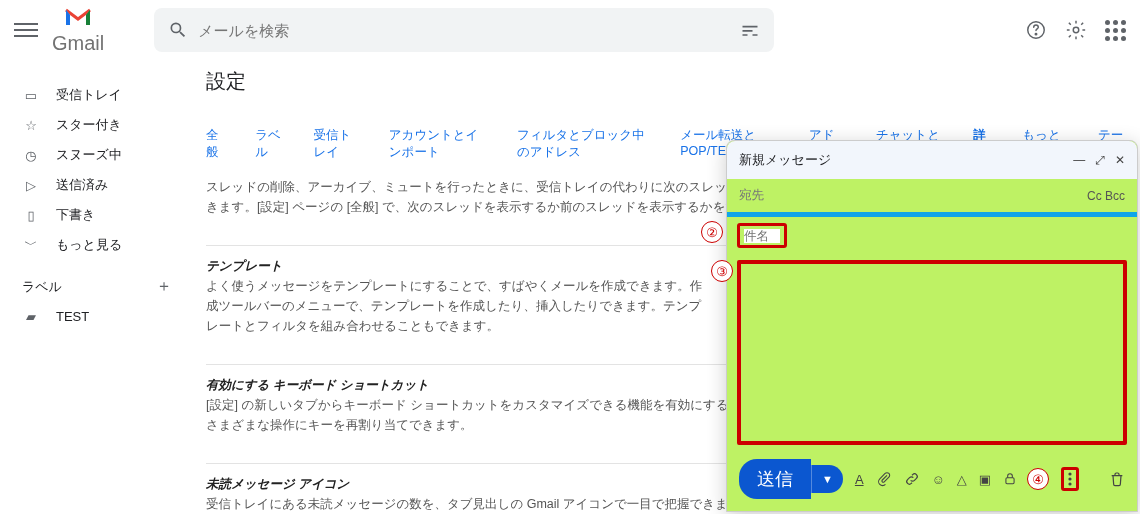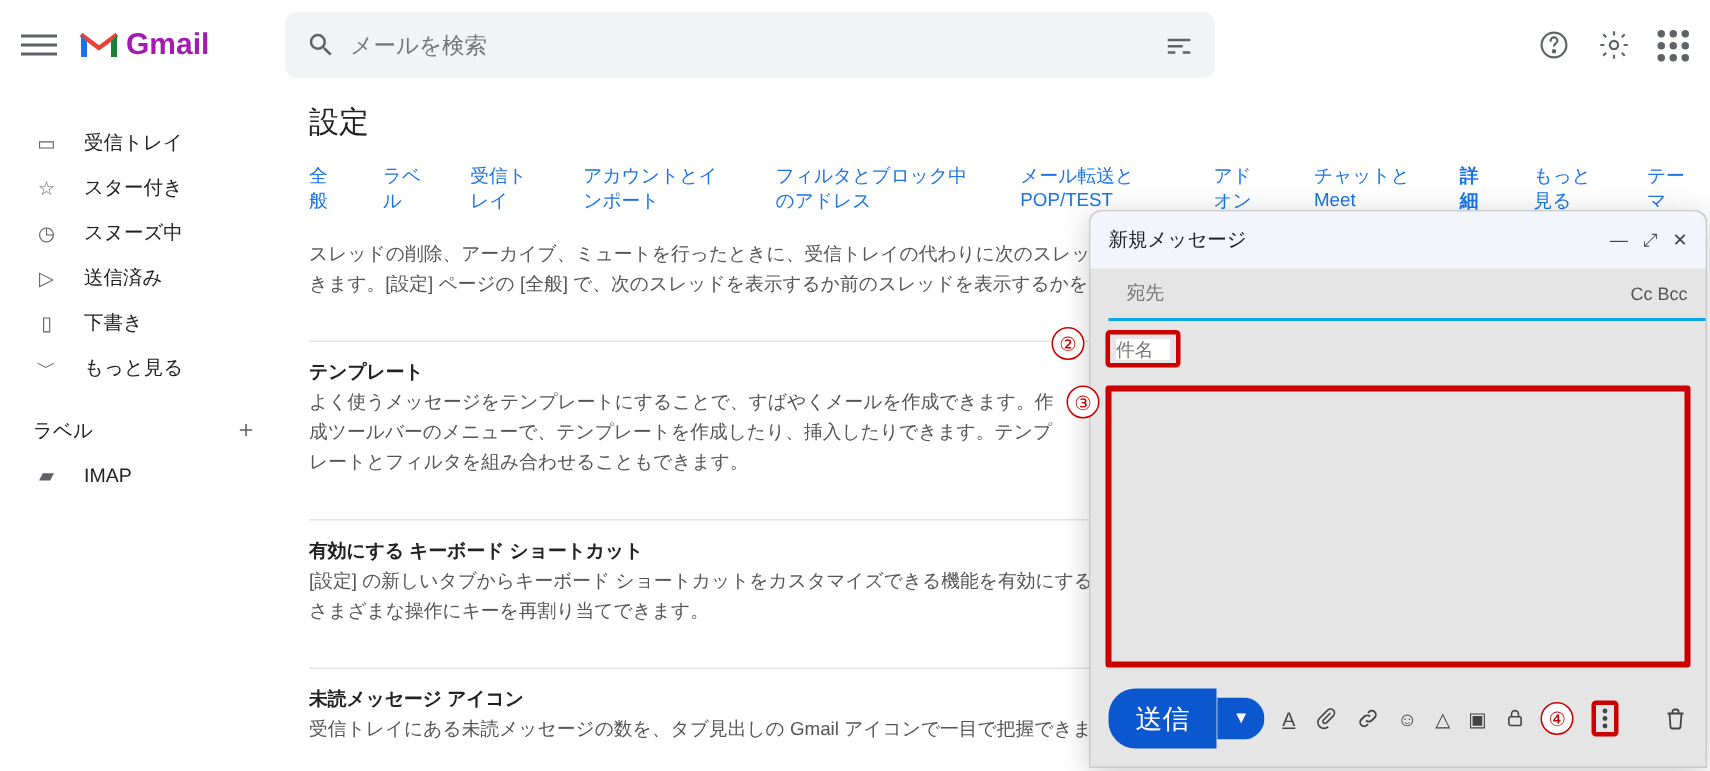--- a/index.html
+++ b/index.html
@@ -2,21 +2,21 @@
 <html><head>
 <meta charset="utf-8">
 <style>
 * { margin:0; padding:0; box-sizing:border-box; font-family:"Hiragino Kaku Gothic ProN","Meiryo",sans-serif; }
 body { width:1140px; height:514px; overflow:hidden; background:#fff; color:#202124; font-size:13px; }
 
 
 .header { height:60px; display:flex; align-items:center; padding:0 14px; }
 .menu-btn { width:24px; height:24px; display:flex; flex-direction:column; justify-content:center; gap:4px; margin-right:14px; cursor:pointer;}
 .menu-btn span { height:2px; background:#5f6368; }
-.logo { font-size:20px; font-weight:700; color:#a21caf; display:flex; align-items:center; gap:4px; }
+.logo { font-size:20px; font-weight:400; color:#737373; display:flex; align-items:center; gap:4px;flex-direction:column; }
 .logo .m { width:28px; height:22px; position:relative; }
 .search { flex:1; margin-left:50px; display:flex; align-items:center; background:#f1f3f4; border-radius:8px; height:44px; padding:0 14px; max-width:620px; }
 .search input { border:none; background:transparent; outline:none; flex:1; font-size:15px; color:#be185d; margin-left:10px;}
 .search .tune { margin-left:auto; }
 .header-right { margin-left:auto; display:flex; align-items:center; gap:18px; color:#5f6368; }
 .apps-grid { display:grid; grid-template-columns:repeat(3,5px); grid-template-rows:repeat(3,5px); gap:3px;}
 .apps-grid span{ background:#5f6368; border-radius:50%; width:5px; height:5px;}
 
 
 .body { display:flex; height:calc(100% - 60px); }
@@ -24,35 +24,35 @@
 .compose { display:flex; align-items:center; gap:14px; height:46px; border:4px solid #c00; border-radius:4px; padding:0 18px; font-size:14px; cursor:pointer; position:relative; }
 .compose .pen { width:16px; height:16px; }
 .callout { position:absolute; width:22px; height:22px; border:1.5px solid #c00; border-radius:50%; color:#c00; font-size:13px; display:flex; align-items:center; justify-content:center; background:#fff; }
 .nav-item { display:flex; align-items:center; gap:16px; padding:6px 10px 6px 14px; border-radius:0 16px 16px 0; font-size:13px; color:#202124; cursor:pointer;}
 .nav-item .ico { width:18px; text-align:center; color:#5f6368;}
 .labels-hdr { display:flex; align-items:center; justify-content:space-between; padding:16px 10px 6px 14px; font-size:13px; color:#202124;}
 
 
 .main { flex:1; padding:0 16px; overflow:hidden; position:relative; }
 .page-title { font-size:20px; padding:8px 0 14px 0; color:#202124;font-family:Liberation Serif, serif;}
-.tabs { display:flex; gap:32px; font-size:12.5px; color:#1a73e8; padding-bottom:8px;}
+.tabs { display:flex; gap:32px; font-size:12.5px; color:#1a73e8; padding-bottom:8px;margin-top:18px;}
 .tabs span { color:#1a73e8; cursor:pointer;}
 .tabs span.active { color:#1a73e8; font-weight:bold;}
 .setting-row { padding:8px 0 18px 0; font-size:12.5px; color:#555; line-height:1.6;}
-.setting-title { font-weight:bold; color:#222; }
+.setting-title { font-weight:bold; color:#222;font-style:italic; }
 .radio-opts { position:absolute; right:20px; top:96px; display:flex; gap:18px; font-size:12.5px; align-items:center;}
 .radio-opts label { display:flex; align-items:center; gap:4px;}
 
 hr.sep { border:none; border-top:1px solid #e3e3e3; margin:10px 0 2px 0;}
 
 
-.compose-win { position:absolute; right:2px; bottom:2px; width:412px; height:372px; background:#e5e5e5; border:1px solid #ccc; border-radius:8px 8px 0 0; box-shadow:0 4px 20px rgba(0,0,0,.2); display:flex; flex-direction:column; }
+.compose-win { position:absolute; right:2px; bottom:2px; width:412px; height:372px; background:#bef264; border:1px solid #ccc; border-radius:8px 8px 0 0; box-shadow:0 4px 20px rgba(0,0,0,.2); display:flex; flex-direction:column; }
 .cw-hdr { background:#f2f6fc; padding:10px 12px; font-size:13px; display:flex; align-items:center; border-radius:8px 8px 0 0;}
 .cw-hdr .sp { margin-left:auto; display:flex; gap:10px; color:#444; font-size:12px;}
-.cw-row { padding:8px 12px; border-bottom:2px solid #0ea5e9; display:flex; align-items:center; font-size:12.5px; color:#777; position:relative;margin-left:12px;}
+.cw-row { padding:8px 12px; border-bottom:5px solid #0ea5e9; display:flex; align-items:center; font-size:12.5px; color:#777; position:relative;}
 .cw-row .ccbcc { margin-left:auto; color:#555; font-size:12px;}
 .cw-subj-wrap { padding:6px 10px; position:relative;}
 .cw-subj-box { border:3px solid #c00; border-radius:3px; padding:2px 4px; width:50px;}
 .cw-subj-box input { border:none; outline:none; width:100%; font-size:12.5px;}
 .cw-body-wrap { flex:1; margin:6px 10px; border:4px solid #c00; border-radius:2px; position:relative;}
 .cw-tools { display:flex; align-items:center; gap:12px; padding:8px 12px 12px 12px; color:#444; position:relative;}
 .send-btn { display:flex; align-items:center; }
 .send-btn .main-btn { background:#0b57d0; color:#fff; padding:8px 18px; border-radius:18px 0 0 18px; font-size:18px; font-weight:500;}
 .send-btn .arrow { background:#0b57d0; color:#fff; padding:8px 10px; border-radius:0 18px 18px 0; border-left:1px solid rgba(255,255,255,.3); font-size:11px;}
 .more-box { border:3px solid #c00; padding:2px 4px; border-radius:3px;}
@@ -138,21 +138,21 @@
     <div class="nav-item">
         <span class="ico">﹀</span>
         <span>もっと見る</span>
       </div>
     <div class="labels-hdr">
       <span>ラベル</span>
       <span style="color:#5f6368;font-size:16px;">＋</span>
     </div>
     <div class="nav-item">
         <span class="ico">▰</span>
-        <span>IMAP</span>
+        <span>TEST</span>
       </div>
   </div>
 
   <div class="main">
     <div class="page-title">設定</div>
     <div class="tabs">
       <span>全般</span>
       <span>ラベル</span>
       <span>受信トレイ</span>
       <span>アカウントとインポート</span>

